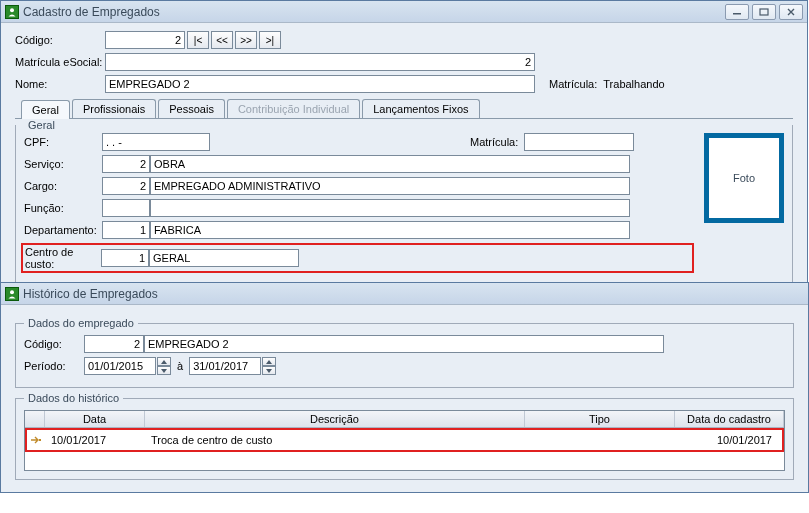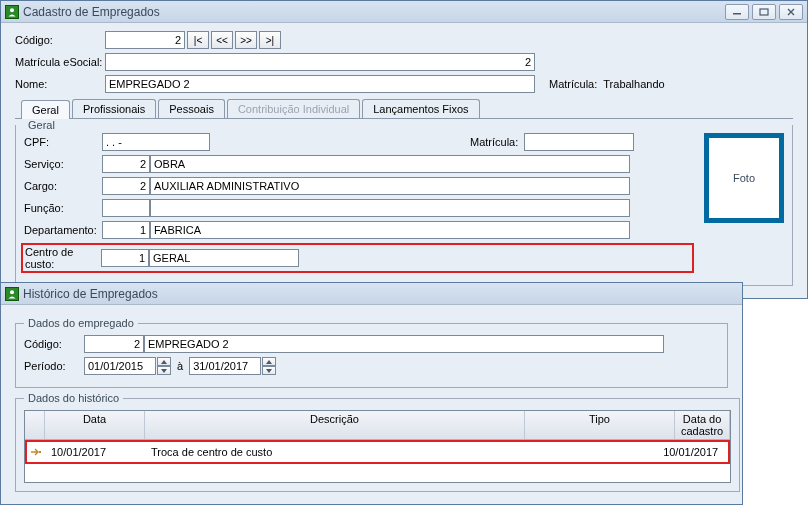--- a/index.html
+++ b/index.html
@@ -28,21 +28,21 @@
     .tab.active { background: #f5f8fc; top: 1px; }
     .tab.disabled { color: #9aa4b0; }
 
     fieldset { border: 1px solid #a0aab8; margin: 4px 0; padding: 6px 8px 8px; }
     legend { padding: 0 4px; color: #3a4a5a; }
 
     .foto { width: 80px; height: 90px; border: 5px solid #0369a1; background: #fff; display: flex; align-items: center; justify-content: center; color: #3a4a5a; }
 
     .highlight-red { border: 2px solid #e02020; }
 
-    .second-window { position: absolute; left: 0; top: 282px; width: 743px; }
+    .second-window { position: absolute; left: 0; top: 282px; width: 809px; }
 
     .spinner { display: inline-flex; align-items: center; }
     .spin-btns { display: flex; flex-direction: column; margin-left: 1px; }
     .sp { width: 14px; height: 9px; border: 1px solid #7a8a9a; background: linear-gradient(#fdfdfd,#e5e9ef); display: flex; align-items: center; justify-content: center; cursor: pointer; }
     .sp svg { width: 6px; height: 4px; }
 
     .grid { border: 1px solid #7a8a9a; background: #fff; }
     .grid-head { display: flex; background: linear-gradient(#f2f4f8,#dde3ec); border-bottom: 1px solid #aab4c2; }
     .gh { padding: 2px 6px; text-align: center; border-right: 1px solid #c0c8d4; }
     .grid-row { display: flex; align-items: center; padding: 2px 0; }
@@ -120,21 +120,21 @@
             <span class="inp" style="width:110px; margin-left:6px;"></span>
           </div>
           <div class="form-row">
             <span class="form-label-sm">Serviço:</span>
             <span class="inp inp-right" style="width:48px;">2</span>
             <span class="inp" style="width:480px;">OBRA</span>
           </div>
           <div class="form-row">
             <span class="form-label-sm">Cargo:</span>
             <span class="inp inp-right" style="width:48px;">2</span>
-            <span class="inp" style="width:480px;">AUXILIAR ADMINISTRATIVO</span>
+            <span class="inp" style="width:480px;">EMPREGADO ADMINISTRATIVO</span>
           </div>
           <div class="form-row">
             <span class="form-label-sm">Função:</span>
             <span class="inp inp-right" style="width:48px;"></span>
             <span class="inp" style="width:480px;"></span>
           </div>
           <div class="form-row">
             <span class="form-label-sm">Departamento:</span>
             <span class="inp inp-right" style="width:48px;">1</span>
             <span class="inp" style="width:480px;">FABRICA</span>

